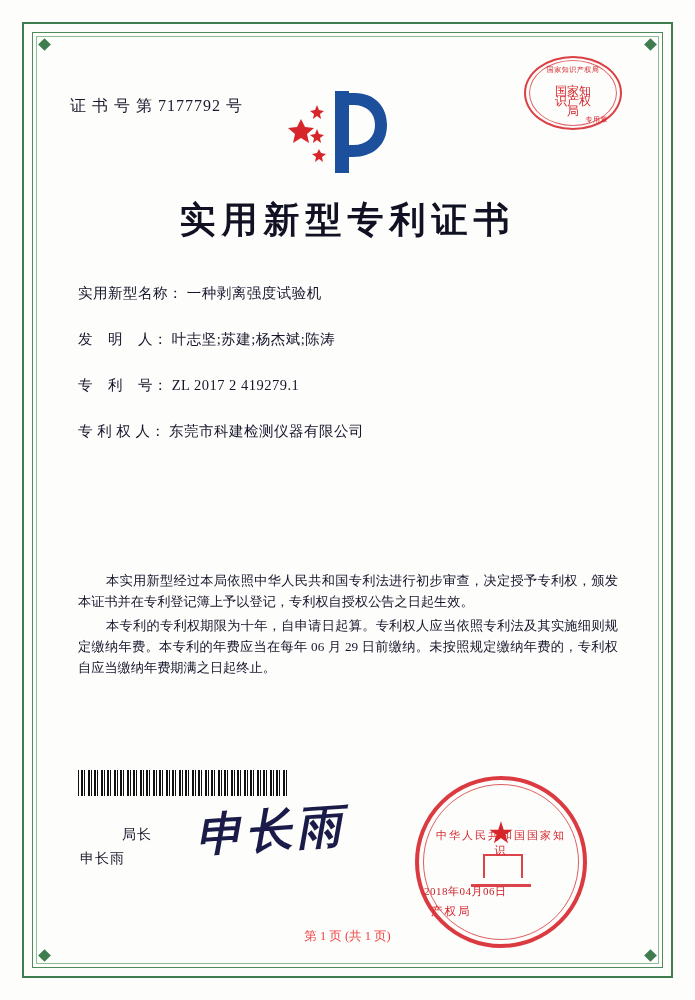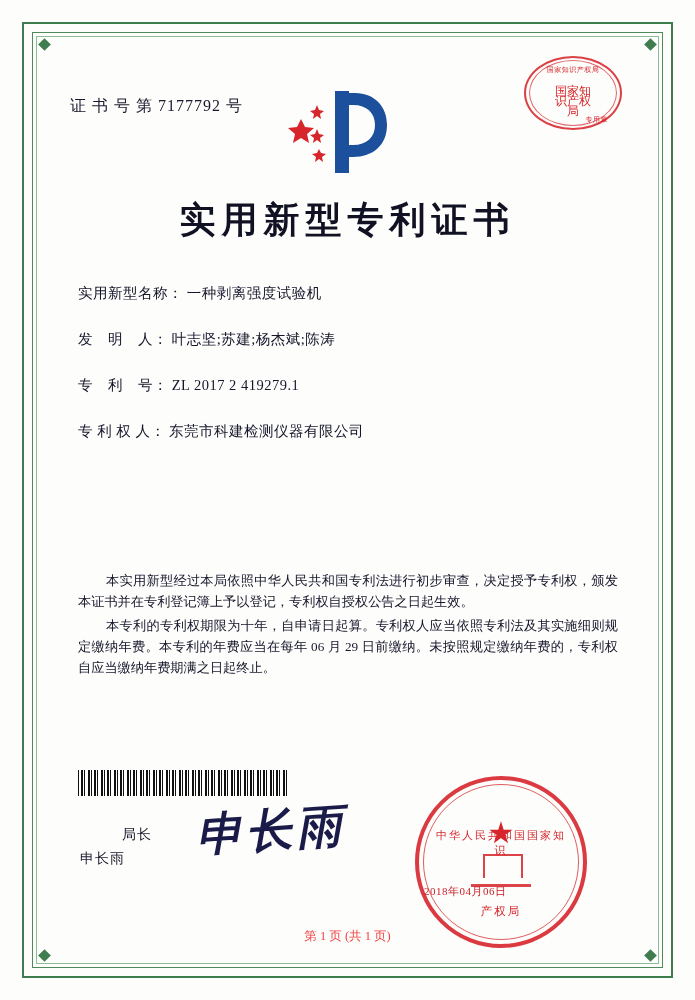--- a/index.html
+++ b/index.html
@@ -273,21 +273,20 @@
     text-align: center;
     color: #d6252b;
     font-size: 11px;
     letter-spacing: 2px;
     margin-top: 36px;
   }
   .seal-text-bottom {
     position: absolute;
     left: 16px; top: 128px;
     width: 140px;
-    text-align: center;
     color: #d6252b;
     font-size: 11.5px;
     letter-spacing: 2px;
   }
   .seal-date {
     position: absolute;
     left: 424px; top: 884px;
     color: #c8232b;
     font-size: 11px;
     letter-spacing: .5px;

